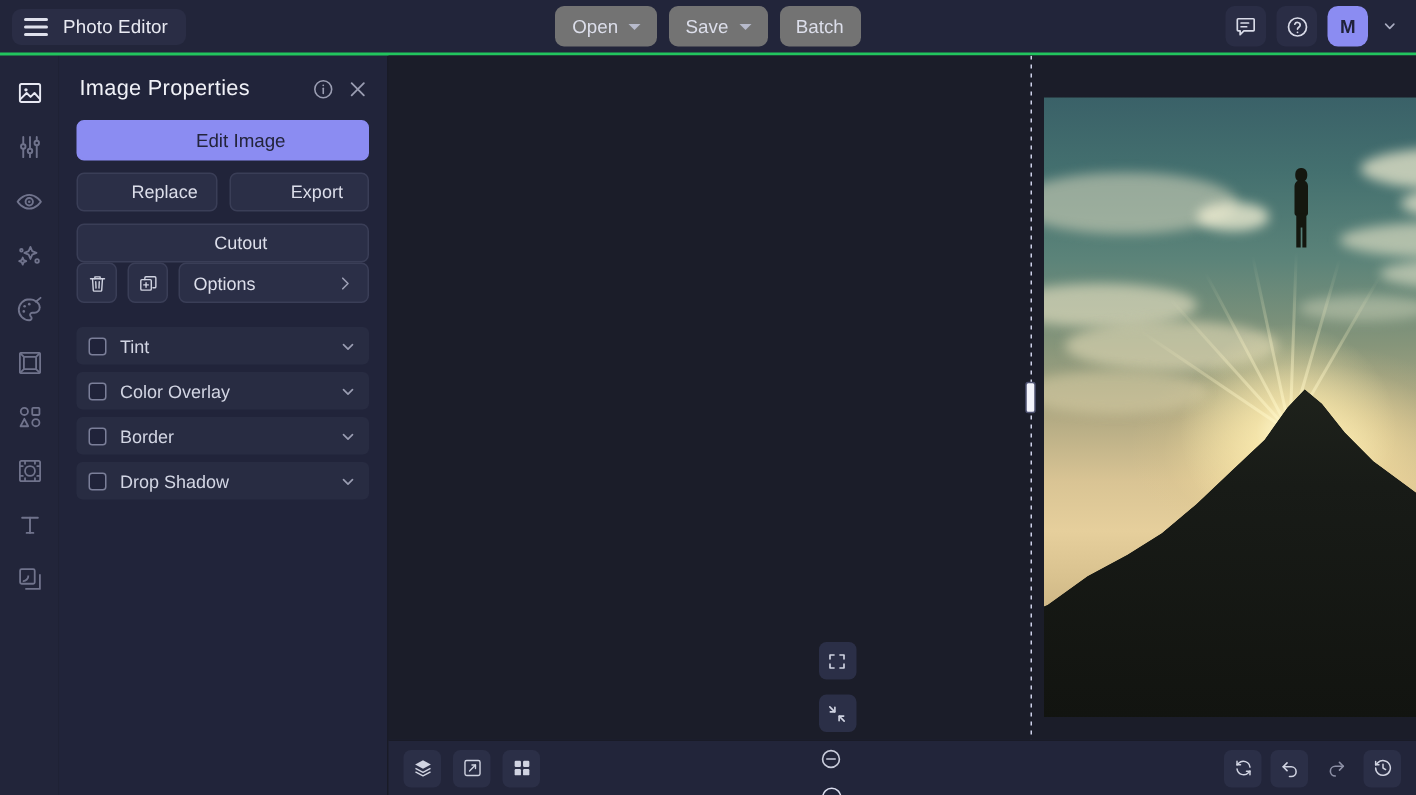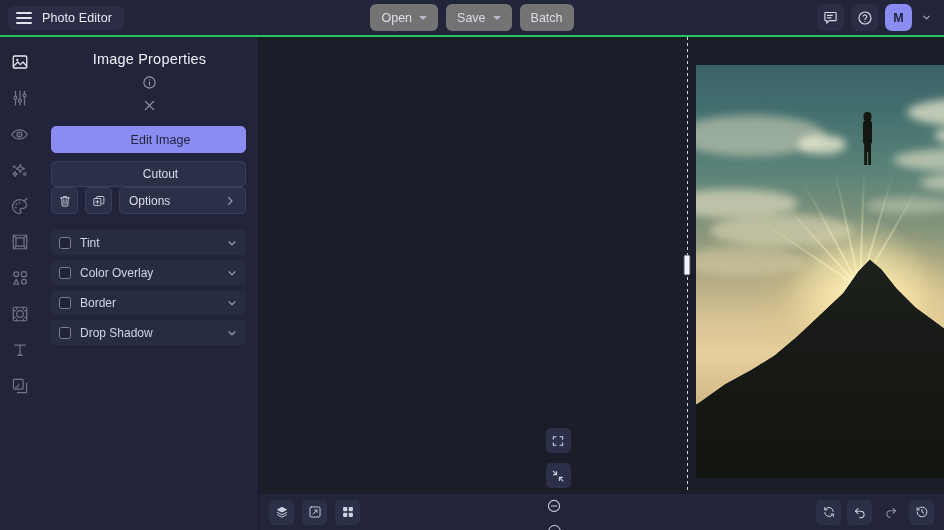--- a/index.html
+++ b/index.html
@@ -81,21 +81,21 @@
   .railbtn svg { display: block; }
 
   
   .panel {
     width: 220px; min-width: 220px; background: #21243a;
     display: flex; flex-direction: column;
     border-right: 1px solid #191b27;
   }
   .panel-head {
     display: flex; align-items: center;
-    padding: 14px 12px 9px 14px; gap: 8px; flex-direction: column;
+    padding: 14px 12px 9px 14px; gap: 8px;
   }
   .panel-title { font-size: 14.5px; color: #f0f1f7; flex: 1; letter-spacing:.2px;}
   .panel-head .hicon { cursor: pointer; color: #9a9db2; display:flex; }
 
   .panel-body { padding: 4px 12px 0 12px; }
 
   .btn {
     width: 100%; height: 26px;
     border-radius: 5px; border: 1px solid #3a3e57;
     background: #2b2f47; color: #dcdeea;
@@ -412,20 +412,24 @@
             <line x1="5.5" y1="5.5" x2="18.5" y2="18.5"></line>
               <line x1="18.5" y1="5.5" x2="5.5" y2="18.5"></line>
           </svg>
         </span>
       </div>
 
       <div class="panel-body">
 
         <button class="btn primary">Edit Image</button>
 
+        <div class="row2">
+          <button class="btn">Replace</button>
+          <button class="btn">Export</button>
+        </div>
 
         <button class="btn mt8">Cutout</button>
 
         <div class="optrow">
           <div class="sqbtn">
             <svg width="14" height="14" viewBox="0 0 24 24" fill="none" stroke="currentColor" stroke-width="1.6" stroke-linecap="round" stroke-linejoin="round">
               <path d="M4 6.6h16"></path>
                 <path d="M9 6.6V4.4h6v2.2"></path>
               <path d="M6.3 6.6l.9 13.2a1 1 0 0 0 1 .9h7.6a1 1 0 0 0 1-.9l.9-13.2"></path>
               <line x1="10" y1="10" x2="10.3" y2="17.3"></line>

